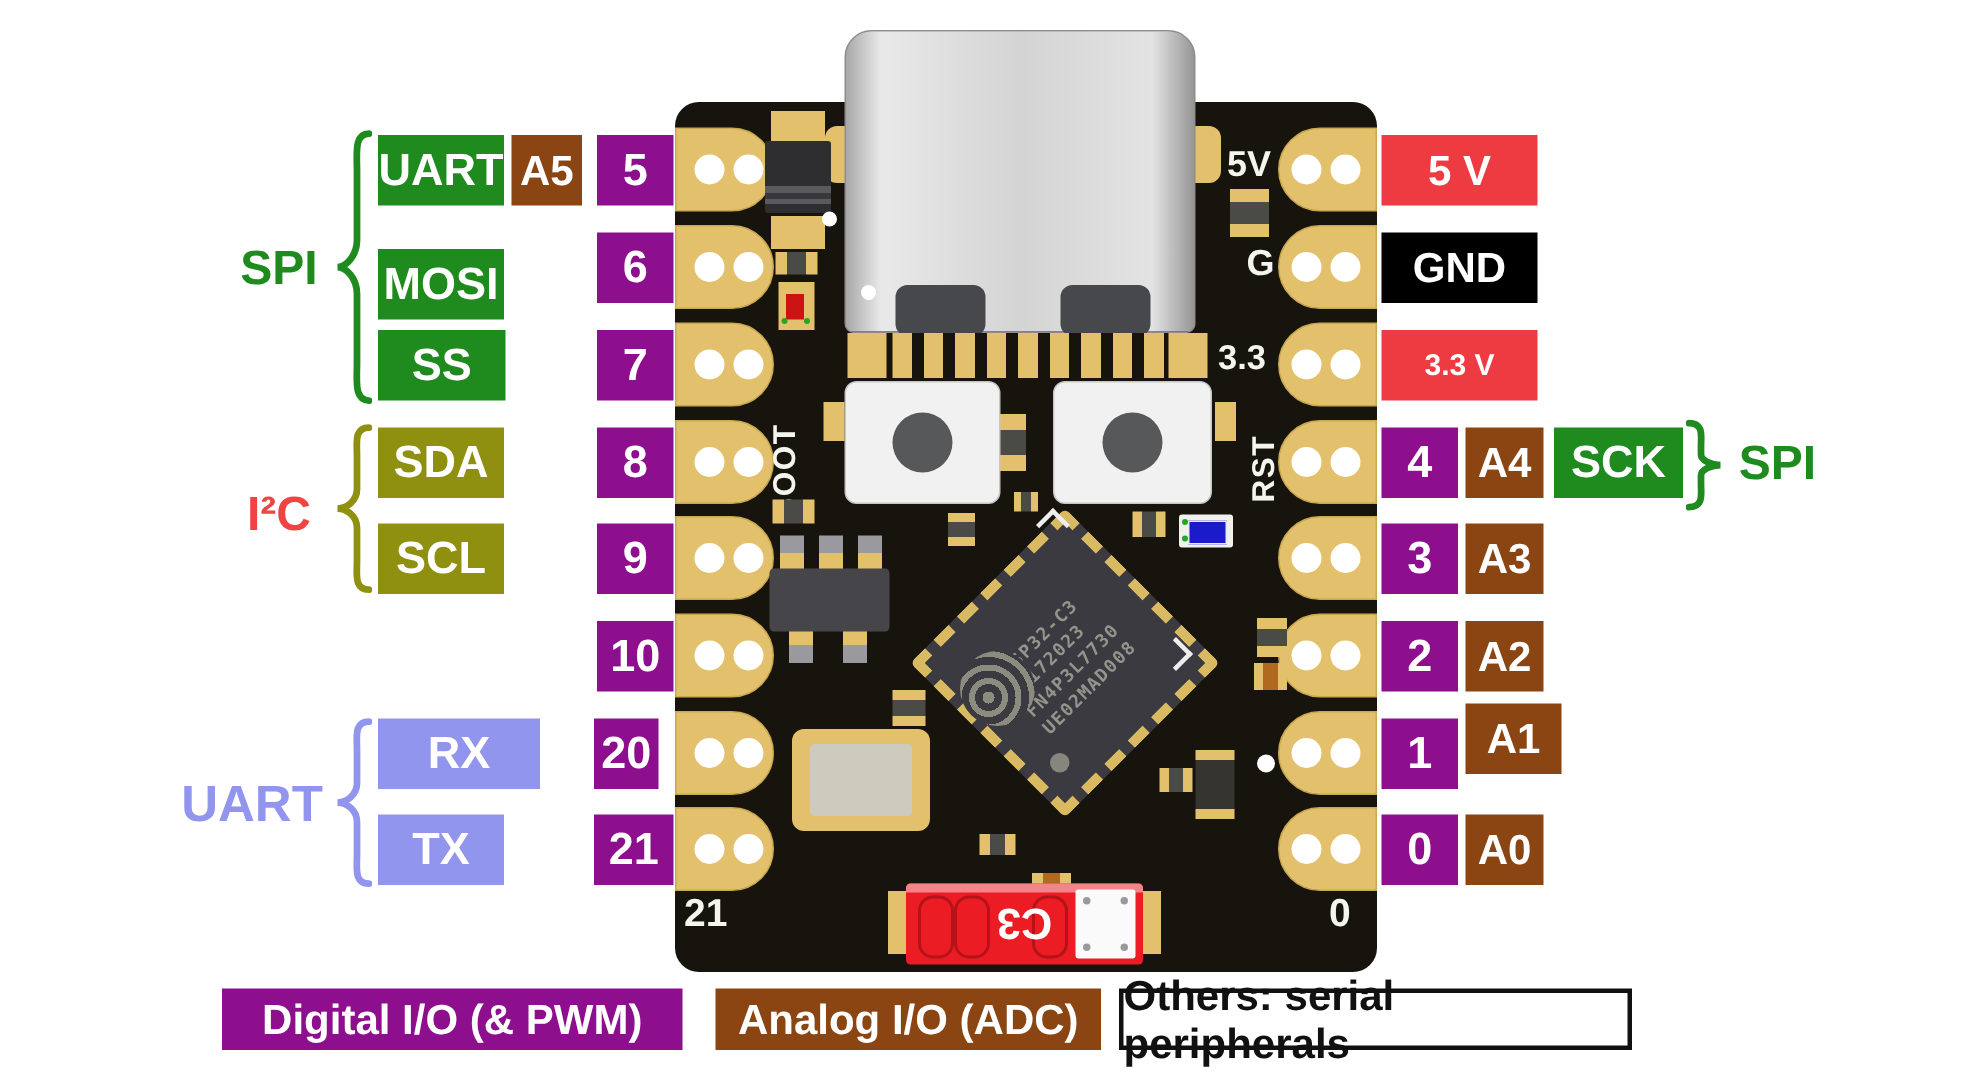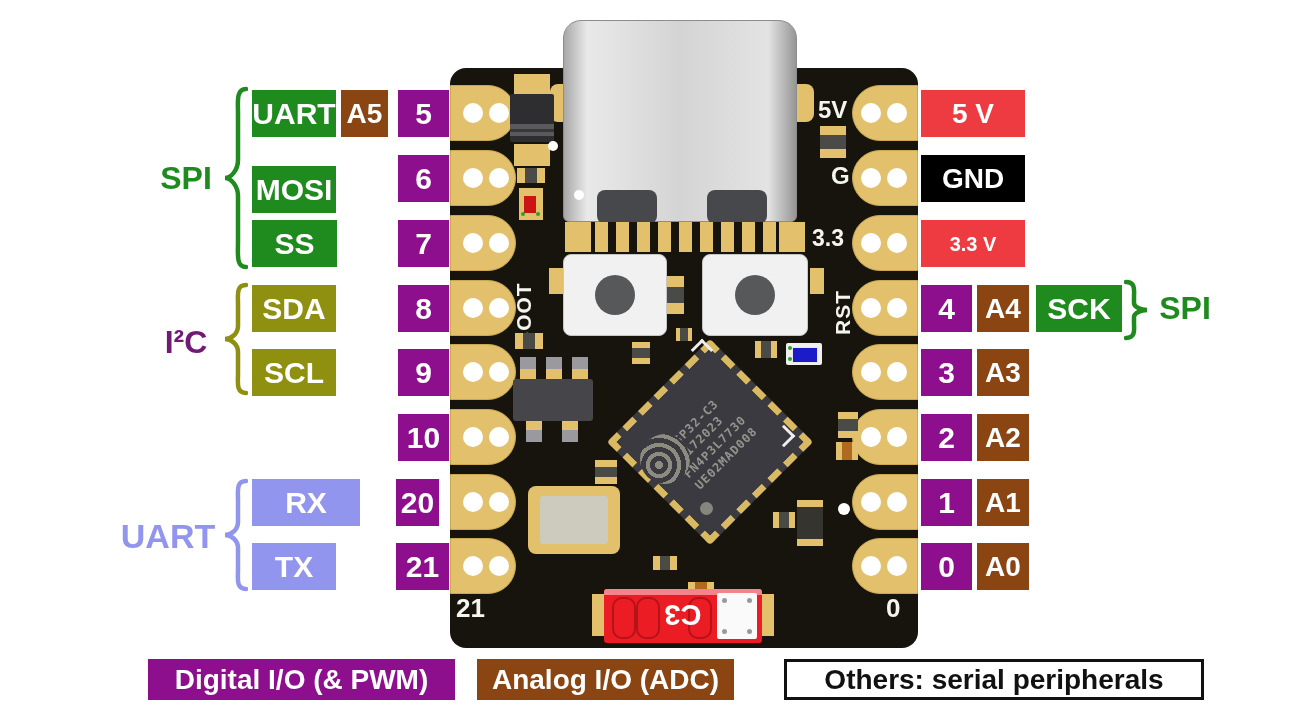--- a/index.html
+++ b/index.html
@@ -241,21 +241,21 @@
     <div class="ant-white">
       <span class="ant-dot" style="left:5px;top:5px"></span>
         <span class="ant-dot" style="right:5px;top:5px"></span>
       <span class="ant-dot" style="left:5px;bottom:5px"></span>
         <span class="ant-dot" style="right:5px;bottom:5px"></span>
     </div>
     <div class="ant-label">C3</div>
   </div>
 
   <div class="grp" style="left:150px;top:158px;width:72px;height:40px;font-size:32px;color:#1f8b1f">SPI</div>
-  <div class="grp" style="left:146px;top:320px;width:80px;height:44px;font-size:32px;color:#701a75">I²C</div>
+  <div class="grp" style="left:146px;top:320px;width:80px;height:44px;font-size:32px;color:#ef4444">I²C</div>
   <div class="grp" style="left:118px;top:514px;width:100px;height:44px;font-size:34px;color:#9295ee">UART</div>
 
   <svg class="abs" style="left:222px;top:86px" width="26" height="184">
     <path d="M24,3 C14,3 16,16 16,28 L16,74 C16,84 9,92 3,92 C9,92 16,100 16,110 L16,156 C16,168 14,181 24,181" fill="none" stroke="#1f8b1f" stroke-width="4.5" stroke-linecap="round"></path>
   </svg>
   <svg class="abs" style="left:222px;top:282px" width="26" height="114">
     <path d="M24,3 C14,3 16,13 16,22 L16,44 C16,52 9,57 3,57 C9,57 16,62 16,70 L16,92 C16,101 14,111 24,111" fill="none" stroke="#8f8f10" stroke-width="4.5" stroke-linecap="round"></path>
   </svg>
   <svg class="abs" style="left:222px;top:478px" width="26" height="114">
     <path d="M24,3 C14,3 16,13 16,22 L16,44 C16,52 9,57 3,57 C9,57 16,62 16,70 L16,92 C16,101 14,111 24,111" fill="none" stroke="#9295ee" stroke-width="4.5" stroke-linecap="round"></path>
@@ -297,22 +297,22 @@
   </svg>
   <div class="grp" style="left:1150px;top:288px;width:70px;height:40px;font-size:32px;color:#1f8b1f">SPI</div>
 
   <div class="box c-digital" style="left:921px;top:349px;width:51px">3</div>
   <div class="box c-analog" style="left:977px;top:349px;width:52px;font-size:28px">A3</div>
 
   <div class="box c-digital" style="left:921px;top:414px;width:51px">2</div>
   <div class="box c-analog" style="left:977px;top:414px;width:52px;font-size:28px">A2</div>
 
   <div class="box c-digital" style="left:921px;top:479px;width:51px">1</div>
-  <div class="box c-analog" style="left:977px;top:479px;width:52px;font-size:28px">A1</div>
+  <div class="box c-analog" style="left:977px;top:469px;width:64px;font-size:28px">A1</div>
 
   <div class="box c-digital" style="left:921px;top:543px;width:51px">0</div>
   <div class="box c-analog" style="left:977px;top:543px;width:52px;font-size:28px">A0</div>
 
   <div class="legend c-digital" style="left:148px;width:307px">Digital I/O (&amp; PWM)</div>
   <div class="legend c-analog" style="left:477px;width:257px">Analog I/O (ADC)</div>
-  <div class="legend others" style="left:784px;width:420px">Others: serial peripherals</div>
+  <div class="legend others" style="left:746px;width:342px">Others: serial peripherals</div>
 
 </div>
 
 </body></html>

